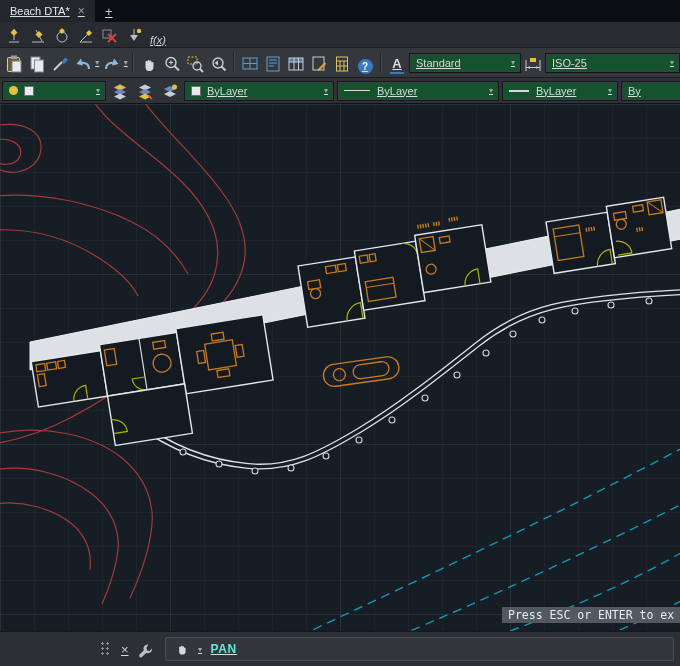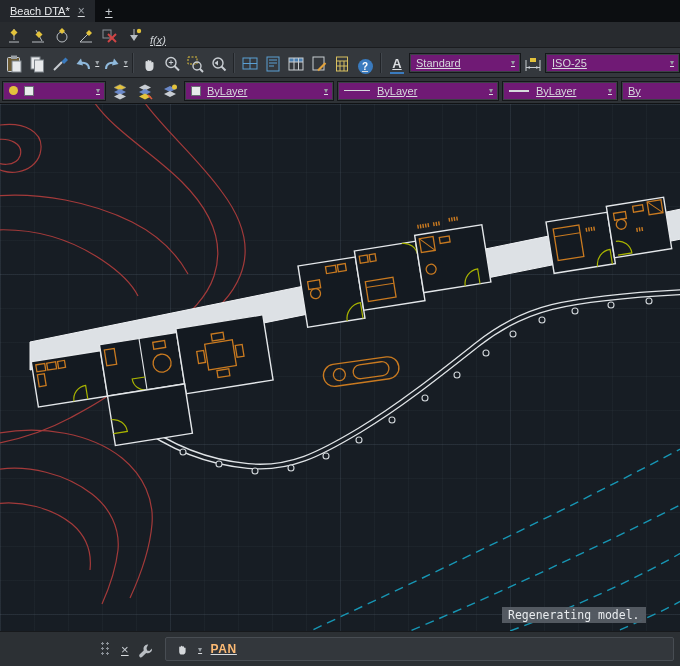--- a/index.html
+++ b/index.html
@@ -14,21 +14,21 @@
   .newtab{display:flex;align-items:center;justify-content:center;width:26px;color:#c4c9ce;font-size:13px;}
   
   .trow{display:flex;align-items:center;overflow:hidden;width:680px;}
   .row2{height:26px;background:#282b2f;border-bottom:1px solid #1a1c1f;padding-left:3px;gap:2px;}
   .row3{height:30px;background:#34383d;border-bottom:1px solid #1a1c1f;padding-left:3px;gap:1px;}
   .row4{height:26px;background:#2f3337;border-bottom:1px solid #101214;padding-left:2px;gap:3px;}
   .ibtn{display:flex;align-items:flex-end;justify-content:center;height:22px;min-width:22px;border-radius:2px;}
   .ibtn svg{display:block;}
   .drop{width:9px;display:flex;align-items:center;justify-content:center;color:#9aa0a6;font-size:8px;}
   .sep{width:2px;height:20px;background:#212428;border-right:1px solid #41464c;margin:0 3px;flex:none;}
-  .combo{display:flex;align-items:center;height:20px;background:#701a75;border:1px solid #15171a;
+  .combo{display:flex;align-items:center;height:20px;background:#14532d;border:1px solid #15171a;
          box-shadow:inset 0 0 0 1px #3c4046;padding:0 5px 0 6px;color:#d6d9dc;flex:none;}
   .combo .cval{flex:1;white-space:nowrap;overflow:hidden;}
   .combo .chev{color:#9aa0a6;font-size:8px;margin-left:4px;}
   .swatch{width:10px;height:10px;background:#e8eaec;border:1px solid #6a6f75;margin-right:6px;flex:none;}
   .bulb{width:9px;height:9px;border-radius:50%;background:#e2c23c;margin-right:6px;flex:none;}
   .ltline{width:26px;height:1px;background:#d6d9dc;margin-right:7px;flex:none;}
   .lwline{width:20px;height:2px;background:#d6d9dc;margin-right:7px;flex:none;}
   .help-badge{width:15px;height:15px;border-radius:50%;background:#3a7bbf;color:#fff;font-size:10px;
               font-weight:bold;display:flex;align-items:center;justify-content:center;}
   .a-glyph{font-weight:bold;font-size:13px;color:#dadde0;border-bottom:2px solid #3a7bbf;line-height:1.1;padding:0 2px;}
@@ -56,21 +56,21 @@
                font-family:"DejaVu Sans Mono","Liberation Mono",monospace;font-size:11.5px;color:#e8ebee;}
   .cmd-overlay div{background:rgba(86,93,101,0.95);padding:1px 6px;margin-top:4px;width:max-content;white-space:nowrap;}
   
   .cmdbar{height:35px;background:#2c3034;border-top:1px solid #17191c;display:flex;align-items:center;padding-right:6px;}
   .cmd-spacer{width:96px;height:100%;flex:none;}
   .grip{width:11px;height:16px;margin:0 4px;flex:none;
         background-image:radial-gradient(circle,#8a9097 1px,transparent 1.4px);background-size:5px 5px;}
   .cmd-x{color:#c6cbd0;font-size:13px;padding:0 6px;}
   .cmd-field{flex:1;display:flex;align-items:center;height:24px;margin-left:8px;background:#33373c;
              border:1px solid #484d53;border-radius:2px;padding:0 8px;gap:6px;}
-  .pan-label{font-weight:bold;font-size:12px;letter-spacing:0.6px;color:#fdba74;}
+  .pan-label{font-weight:bold;font-size:12px;letter-spacing:0.6px;color:#5eead4;}
 </style>
 </head>
 <body>
 
 <div class="app">
 
   <div class="tabbar">
     <div class="tab">
       <span>Beach DTA*</span>
       <span class="tab-close">×</span>
@@ -435,21 +435,21 @@
         <path class="door" d="M66,30 A14,14 0 0 1 80,44 L66,44"></path>
         <g transform="translate(88,20)">
           <rect class="fxd" x="0" y="0" width="1.4" height="4"></rect>
             <rect class="fxd" x="2.6" y="0" width="1.4" height="4"></rect>
           <rect class="fxd" x="5.2" y="0" width="1.4" height="4"></rect>
         </g>
       </g>
     </svg>
 
     <div class="cmd-overlay">
-      <div>Regenerating model.</div>
+      <div>Press ESC or ENTER to ex</div>
     </div>
   </div>
 
   <div class="cmdbar">
     <div class="cmd-spacer"></div>
     <div class="grip"></div>
     <div class="cmd-x">×</div>
     <div class="ibtn">
       <svg width="18" height="18">
           <path d="M11.2,2.6a4.2,4.2,0,0,0-4.5,5.8L2.5,12.6a1.8,1.8,0,0,0,2.5,2.5l4.2-4.2a4.2,4.2,0,0,0,5.8-4.5l-2.6,2.6-2.3-0.6-0.6-2.3z" fill="#b9bec3"></path>

